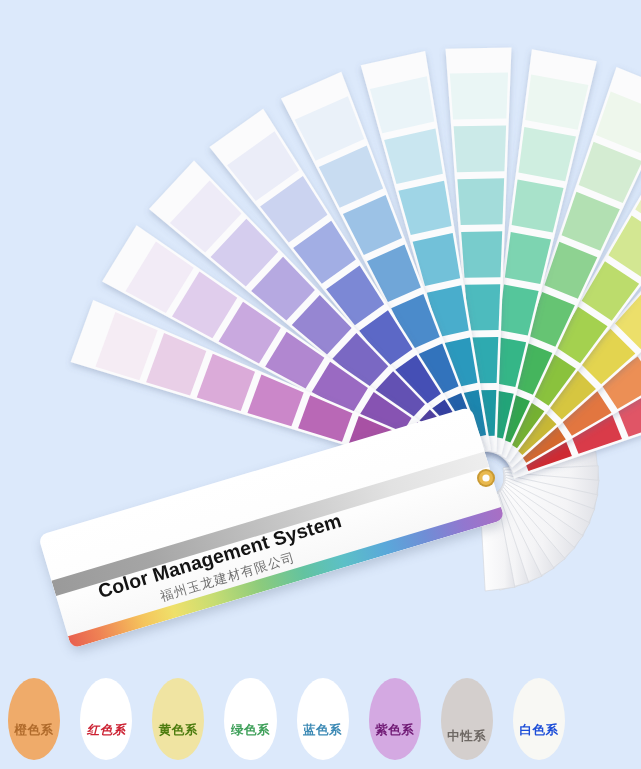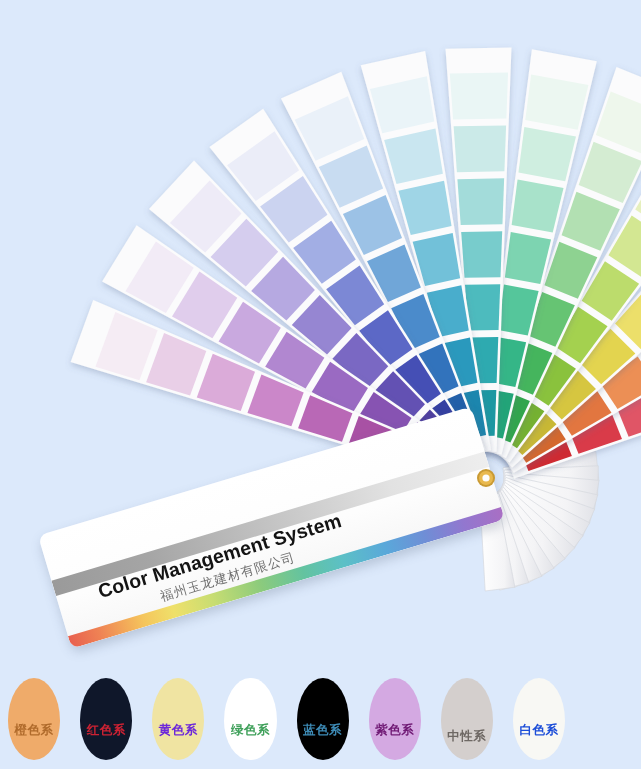--- a/index.html
+++ b/index.html
@@ -299,30 +299,30 @@
   <svg id="rivet-svg" style="position:absolute;left:470px;top:462px;width:32px;height:32px;">
     <circle cx="16" cy="16" r="9" fill="#c99a33"></circle>
     <circle cx="16" cy="16" r="7" fill="#e9b94e"></circle>
     <circle cx="16" cy="16" r="3.6" fill="#fdfdfb"></circle>
   </svg>
 
   <div id="swatch-row">
       <div class="swatch" style="background: rgb(239, 171, 106);">
         <span class="swatch-label" style="color: rgb(176, 107, 44);">橙色系</span>
       </div>
-      <div class="swatch" style="background: #0f172a;">
+      <div class="swatch" style="background: #ffffff; font-style: italic;">
         <span class="swatch-label" style="color: rgb(204, 34, 51);">红色系</span>
       </div>
       <div class="swatch" style="background: rgb(240, 228, 162);">
-        <span class="swatch-label" style="color: #6d28d9;">黄色系</span>
+        <span class="swatch-label" style="color: #4d7c0f;">黄色系</span>
       </div>
       <div class="swatch" style="background: #ffffff;">
         <span class="swatch-label" style="color: rgb(63, 160, 90);">绿色系</span>
       </div>
-      <div class="swatch" style="background: #000000;">
+      <div class="swatch" style="background: #ffffff;">
         <span class="swatch-label" style="color: rgb(61, 138, 181);">蓝色系</span>
       </div>
       <div class="swatch" style="background: rgb(212, 169, 226);">
         <span class="swatch-label" style="color: #701a75;">紫色系</span>
       </div>
       <div class="swatch" style="background: rgb(212, 207, 205);">
         <span class="swatch-label" style="color: rgb(110, 104, 100); margin-top: 36px;">中性系</span>
       </div>
       <div class="swatch" style="background: rgb(248, 248, 244);">
         <span class="swatch-label" style="color: #1d4ed8;">白色系</span>

